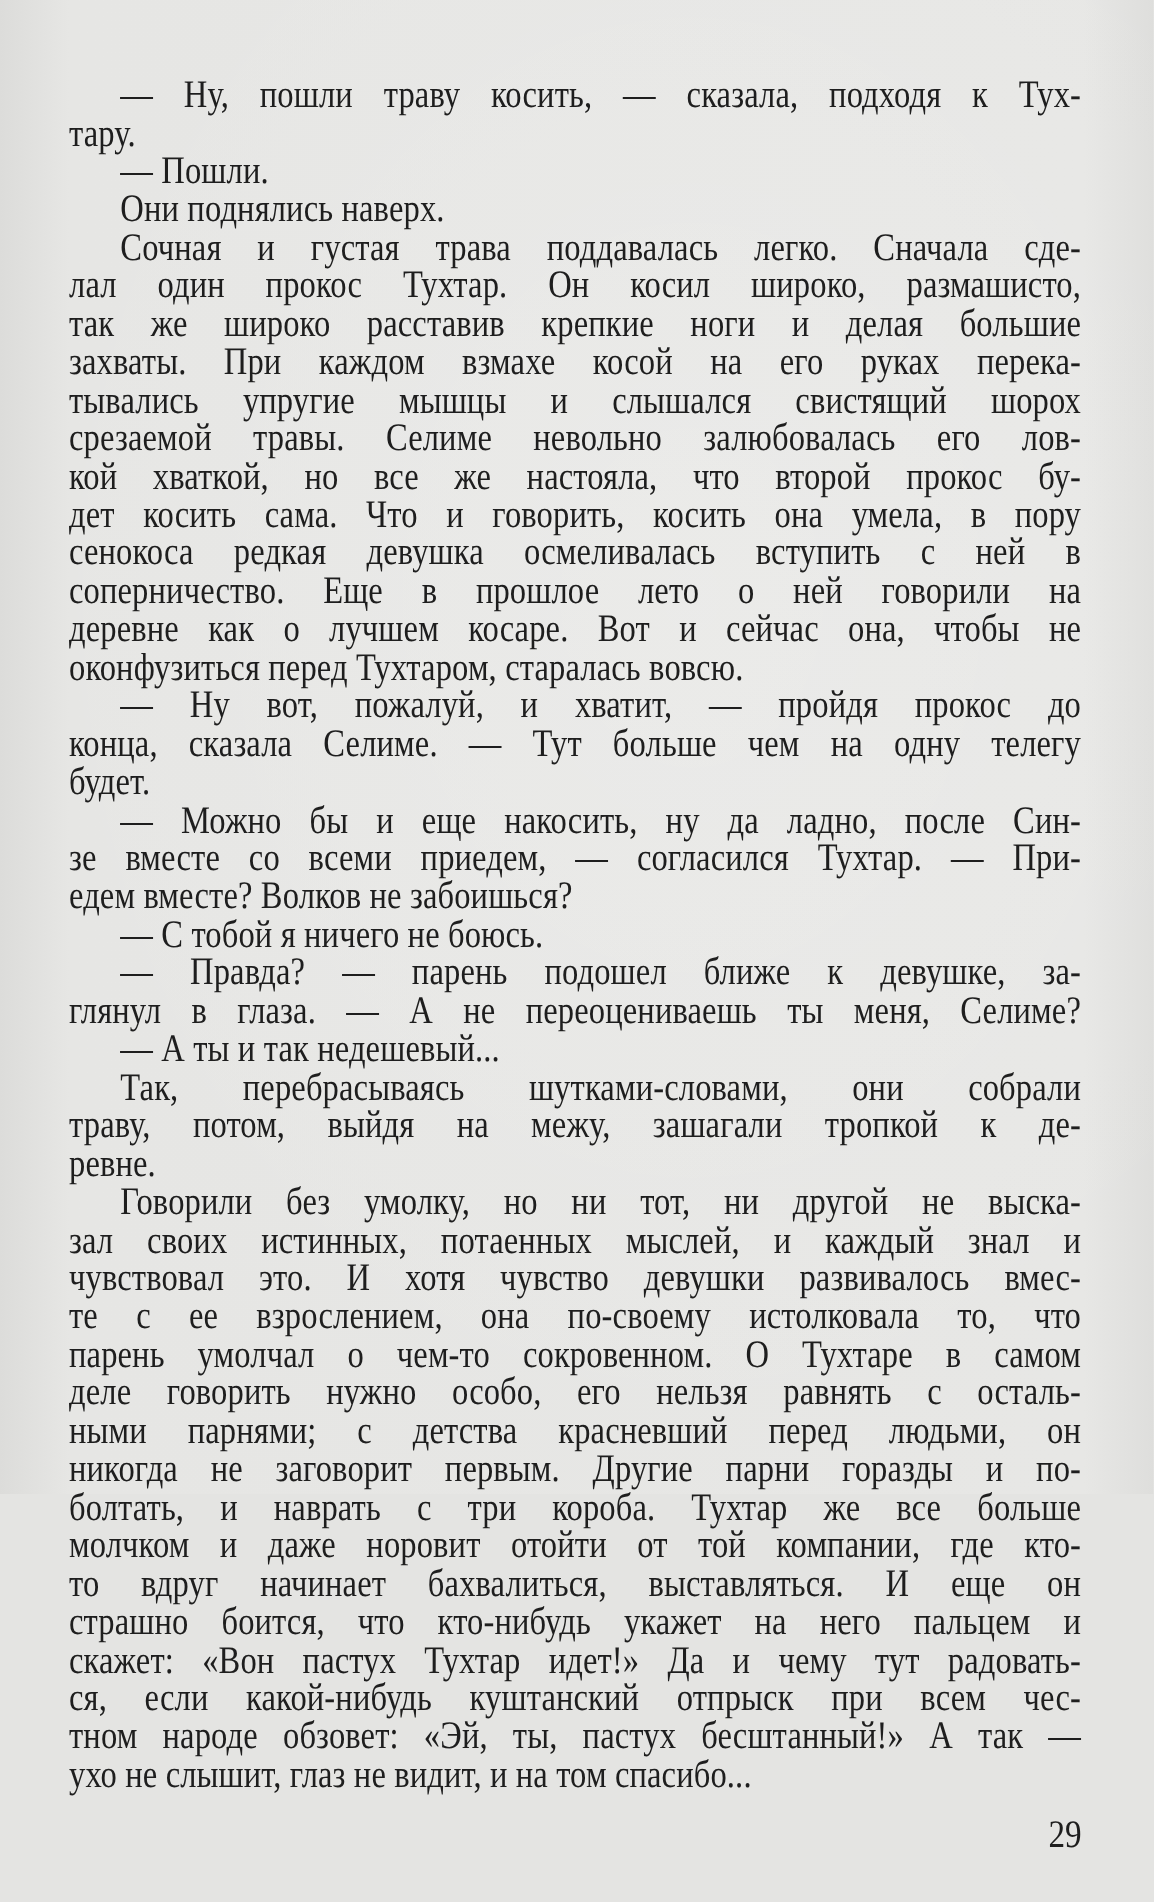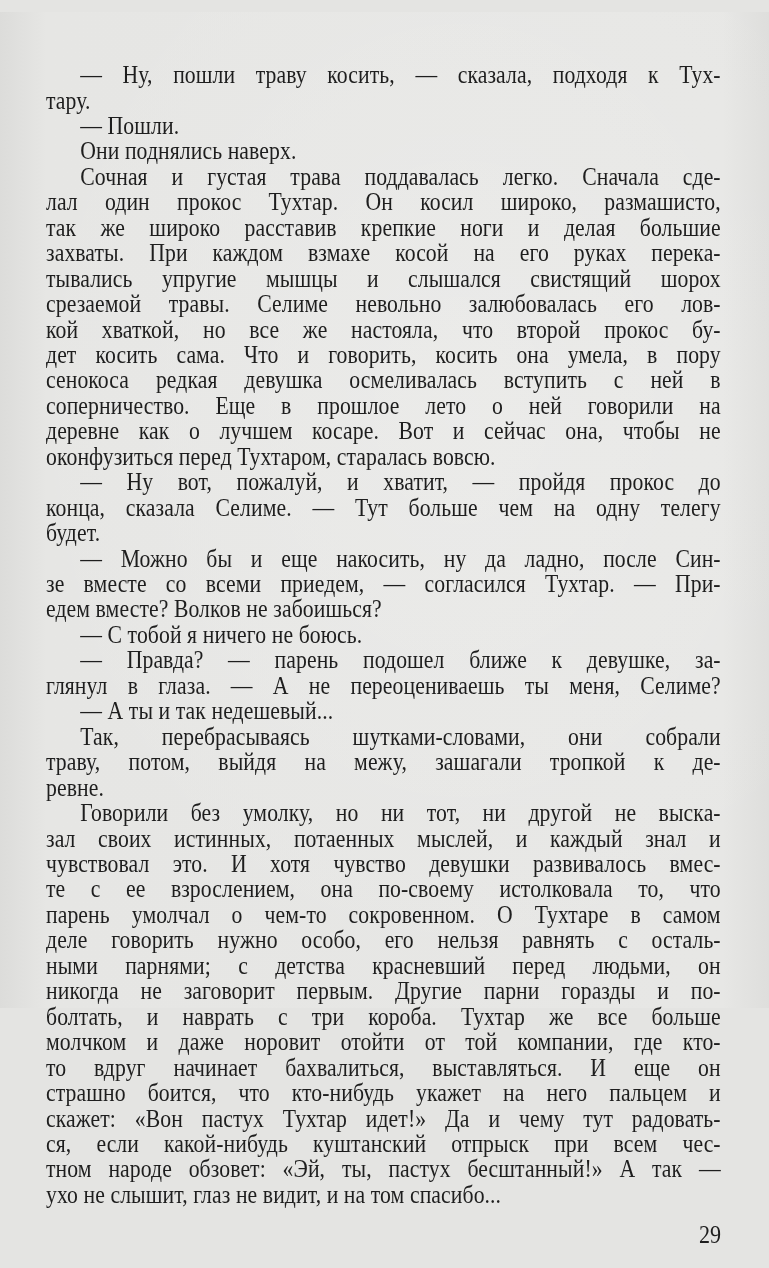--- a/index.html
+++ b/index.html
@@ -10,21 +10,21 @@
     width: 769px;
     height: 1268px;
     overflow: hidden;
     background: #e4e4e2;
     position: relative;
     font-family: "Liberation Serif", "DejaVu Serif", serif;
     color: #1e1e1e;
   }
   .page {
     position: absolute;
-    left: 0; top: 12px;
+    left: 0; top: 0;
     width: 769px; height: 996px;
     background:
       radial-gradient(ellipse at 60% 40%, rgba(255,255,255,0.18), rgba(0,0,0,0) 70%),
       linear-gradient(90deg, #dcdcda 0%, #e6e6e4 6%, #e7e7e5 94%, #dededc 100%);
   }
   .text-block {
     position: absolute;
     left: 46px;
     top: 0;
     width: 675px;

